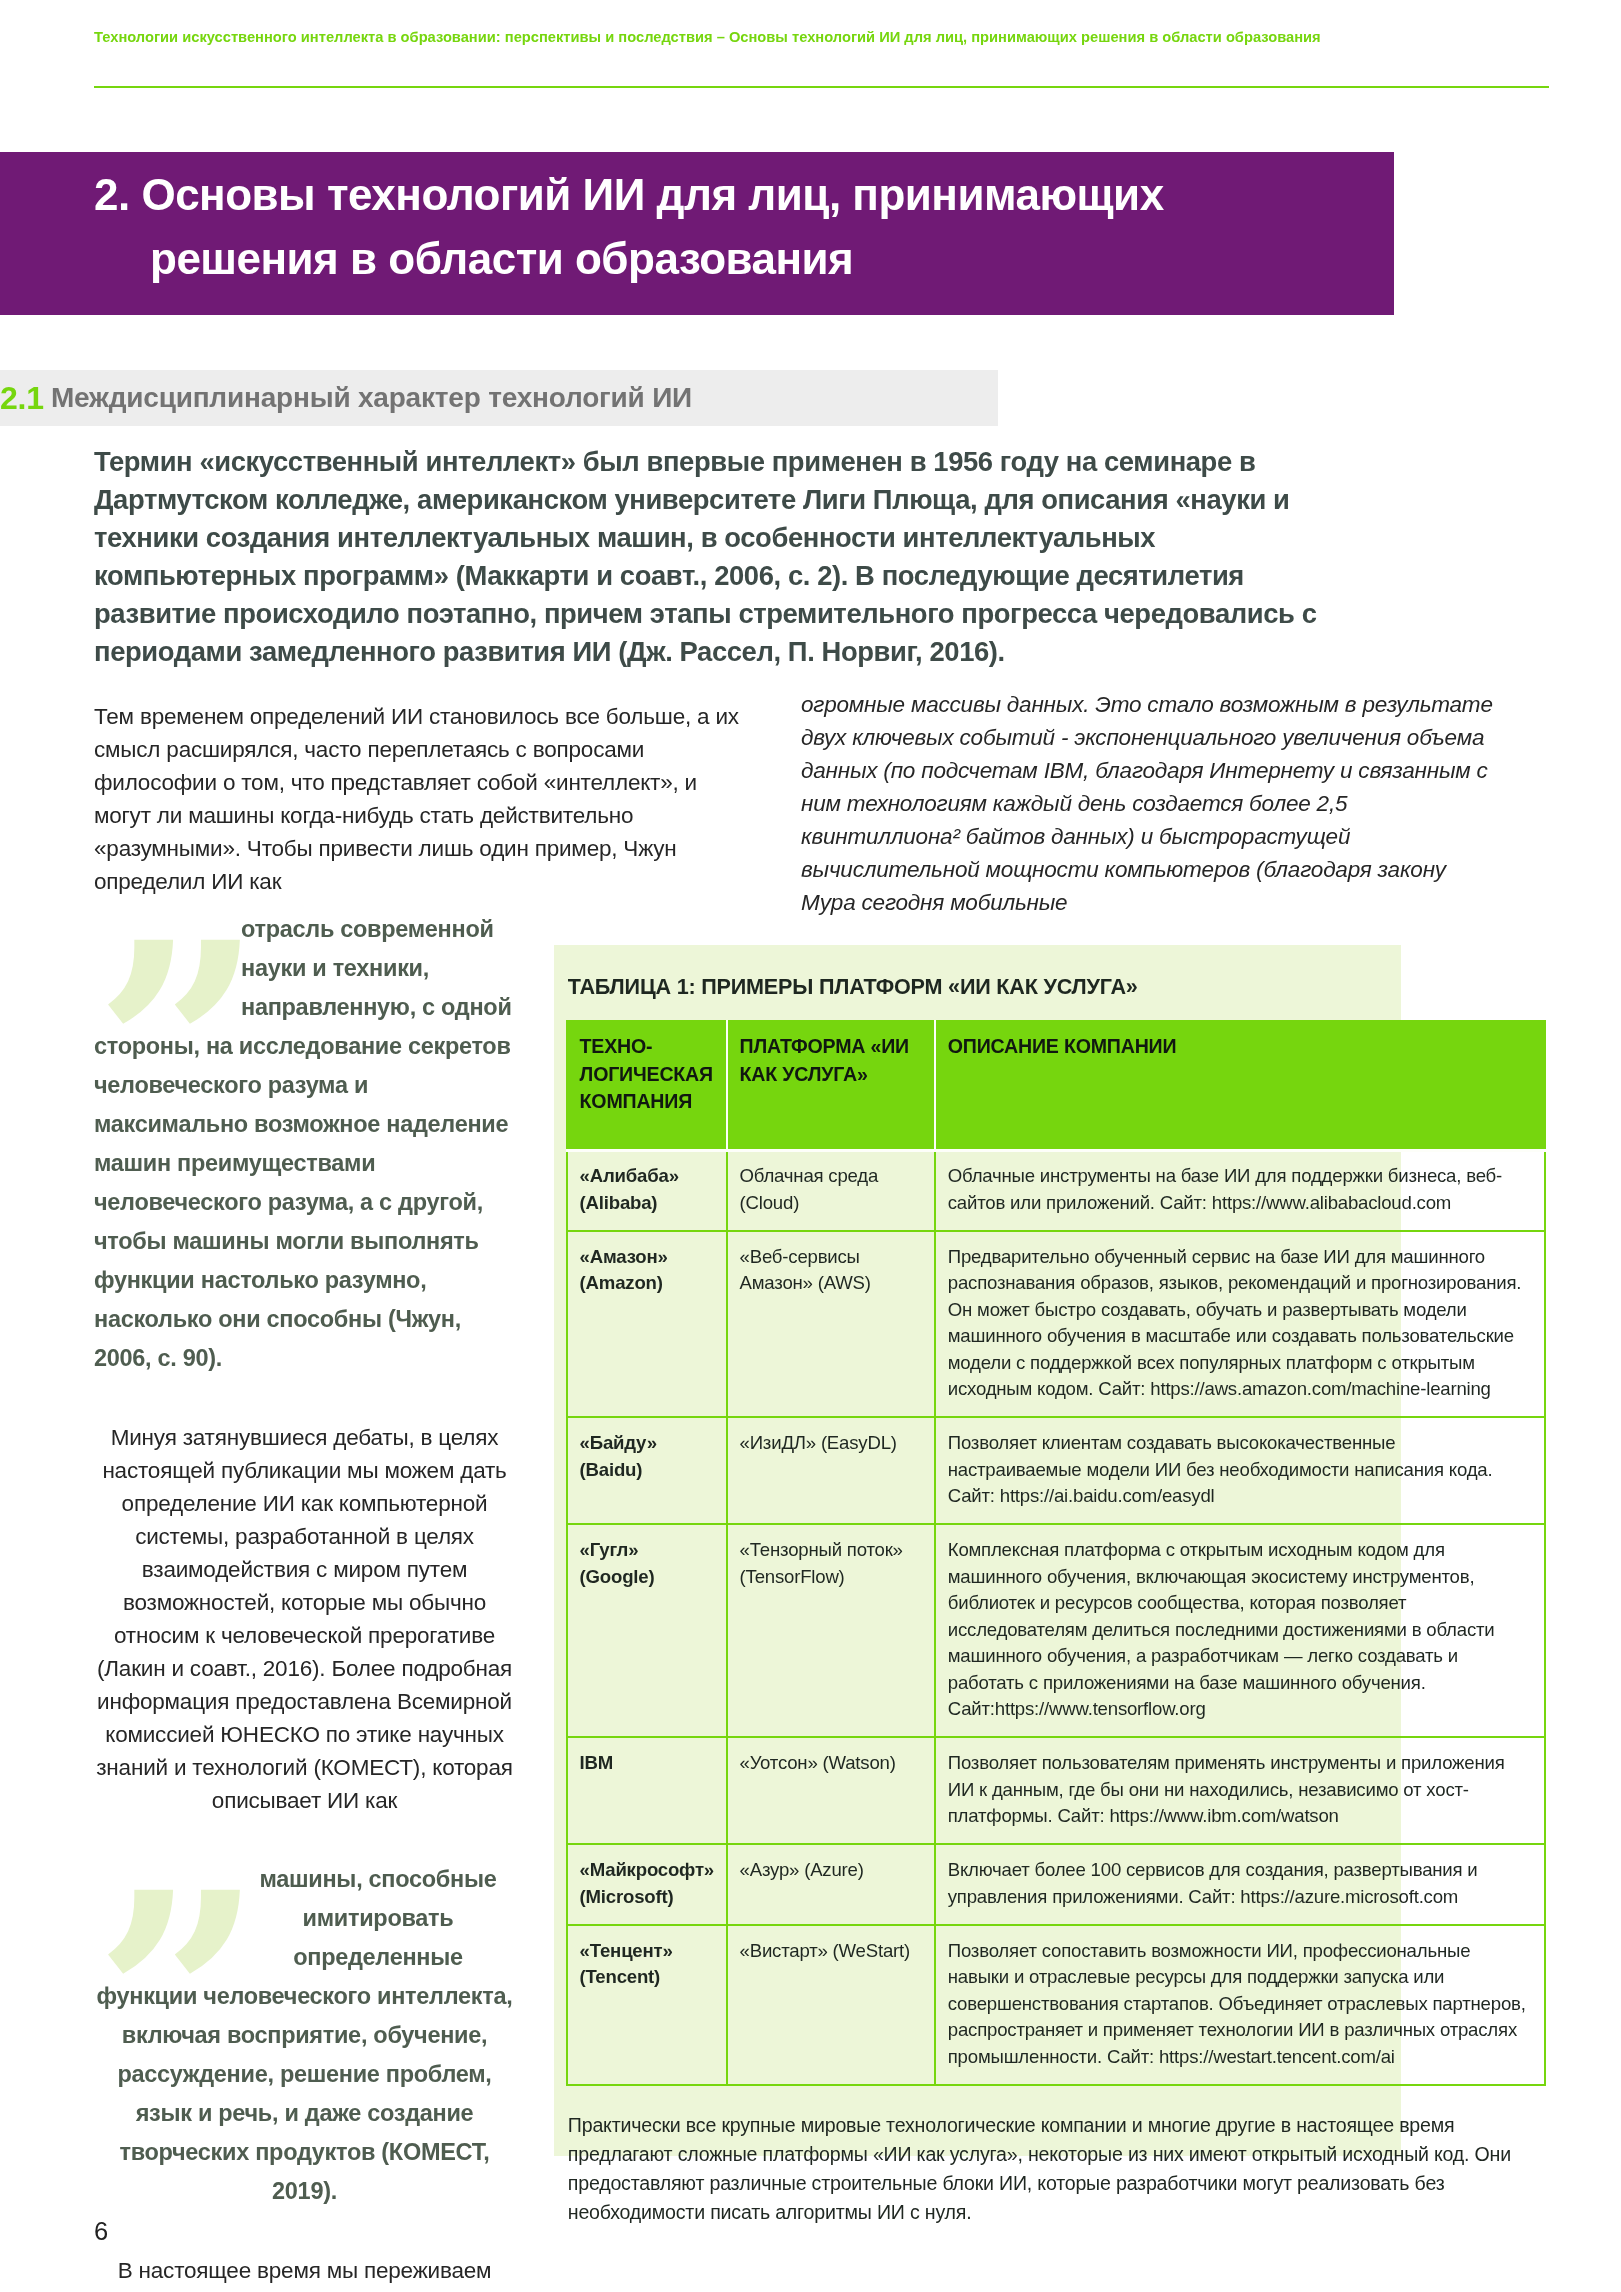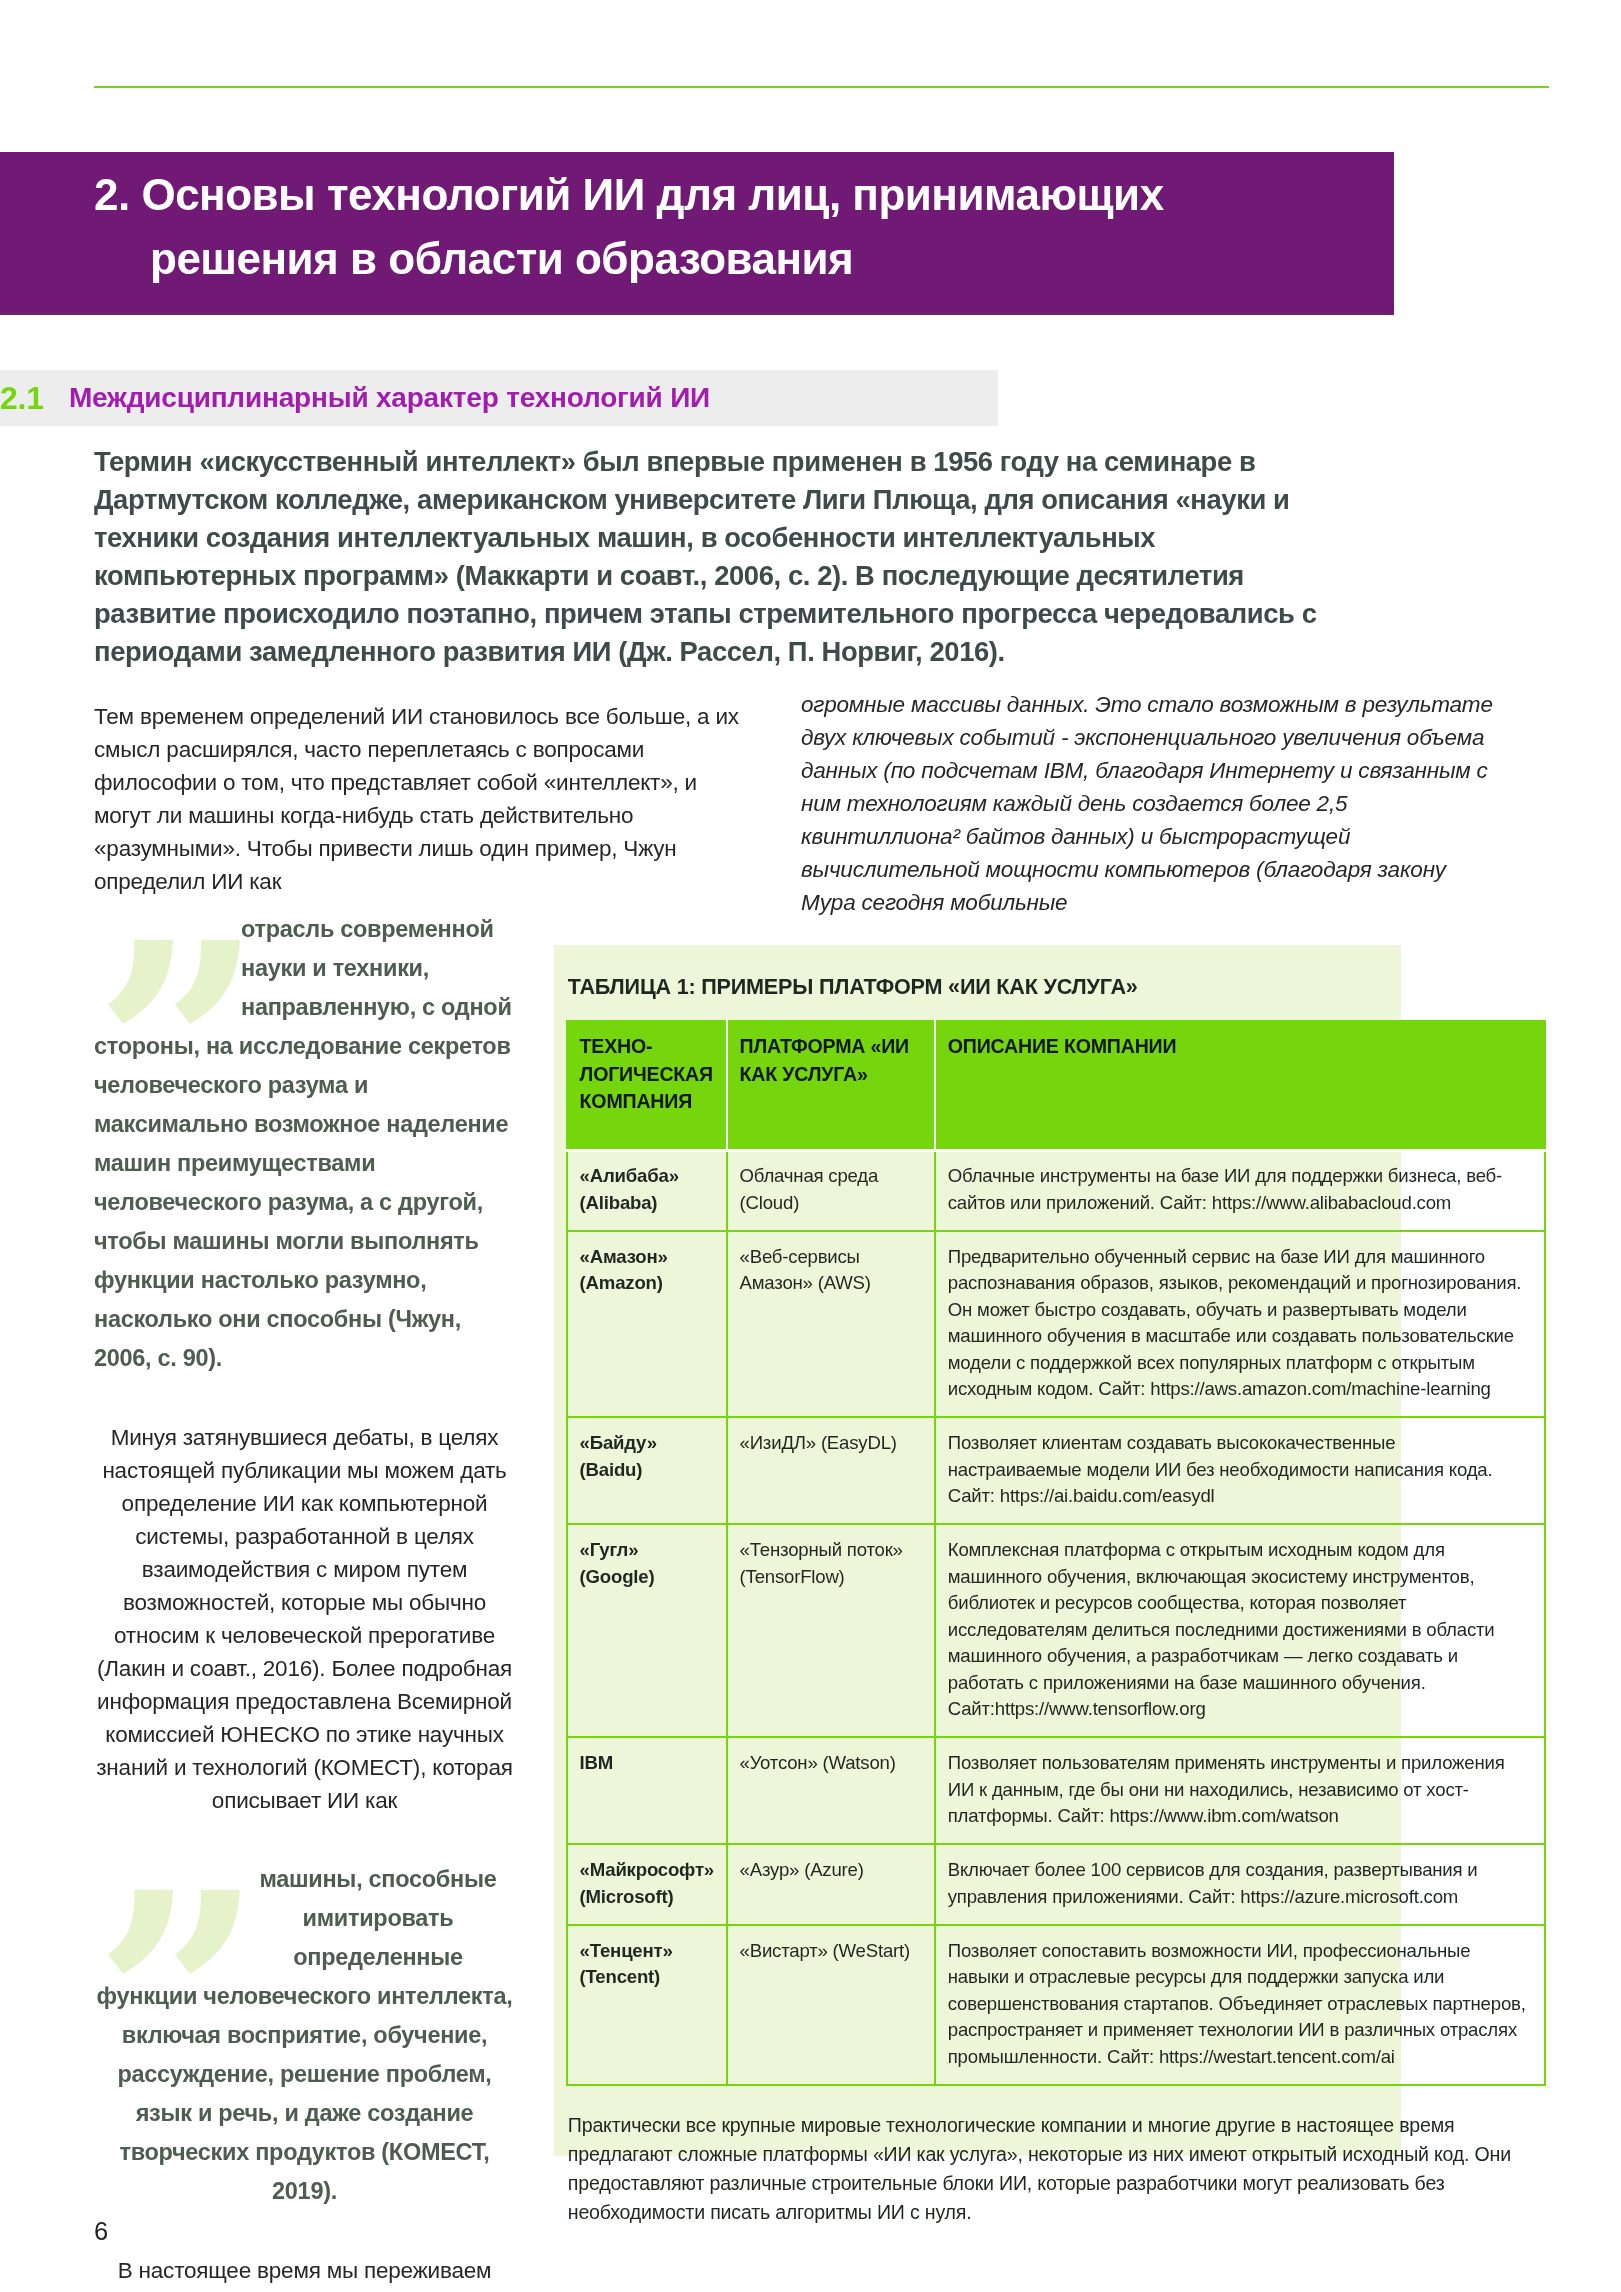--- a/index.html
+++ b/index.html
@@ -21,21 +21,21 @@
   .chapter-banner { position:absolute; left:0; top:152px; width:1394px; height:163px; background:#701a75; }
   .banner-line1 { position:absolute; left:94px; top:17.6px; font-size:44px; font-weight:bold; color:#fff; letter-spacing:-0.5px; }
   .banner-line2 { position:absolute; left:150px; top:82px; font-size:44px; font-weight:bold; color:#fff; letter-spacing:-0.5px; }
 
   
   .section-heading {
     position:absolute; left:0; top:370px; width:998px; height:56px;
     background:#ededed; display:flex; align-items:center;
   }
   .sec-num { font-size:32px; font-weight:bold; color:#76d60e; }
-  .sec-title { margin-left:25px; font-size:28px; font-weight:bold; color:#a21caf; }
+  .sec-title { margin-left:7px; font-size:28px; font-weight:bold; color:#737373; }
 
   
   .lede {
     position:absolute; left:94px; top:443px; width:1264px;
     font-size:27.4px; line-height:38px; font-weight:bold; color:#3e4b48; letter-spacing:-0.4px;
   }
 
   
   .col-left-top  { position:absolute; left:94px;  top:700px; width:651px; font-size:22.5px; line-height:33px; }
   .col-right-top { position:absolute; left:801px; top:688px; width:702px; font-size:22.5px; line-height:33px;font-style:italic; }
@@ -76,20 +76,21 @@
   table.aias td.company { font-weight:bold; }
   .table-note { font-size:19.6px; line-height:29px; color:#1f2721; margin:25.5px 0 0 2px; width:970px; }
 
   .page-number { position:absolute; left:94px; top:2217px; font-size:25.5px; color:#222; }
 </style>
 </head>
 <body>
 
 <div class="page">
 
+  <div class="running-head">Технологии искусственного интеллекта в образовании: перспективы и последствия – Основы технологий ИИ для лиц, принимающих решения в области образования</div>
   <div class="header-rule"></div>
 
   <div class="chapter-banner">
     <div class="banner-line1">2. Основы технологий ИИ для лиц, принимающих</div>
     <div class="banner-line2">решения в области образования</div>
   </div>
 
   <div class="section-heading">
     <span class="sec-num">2.1</span>
     <span class="sec-title">Междисциплинарный характер технологий ИИ</span>

